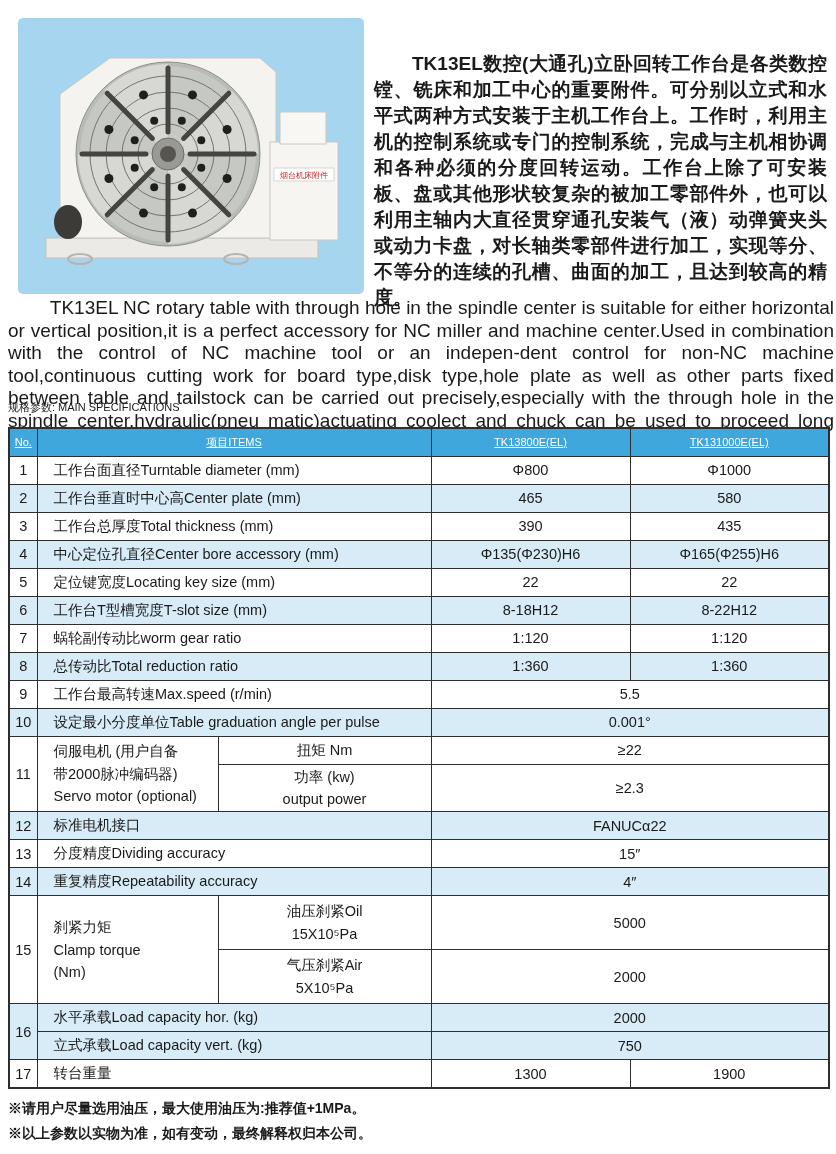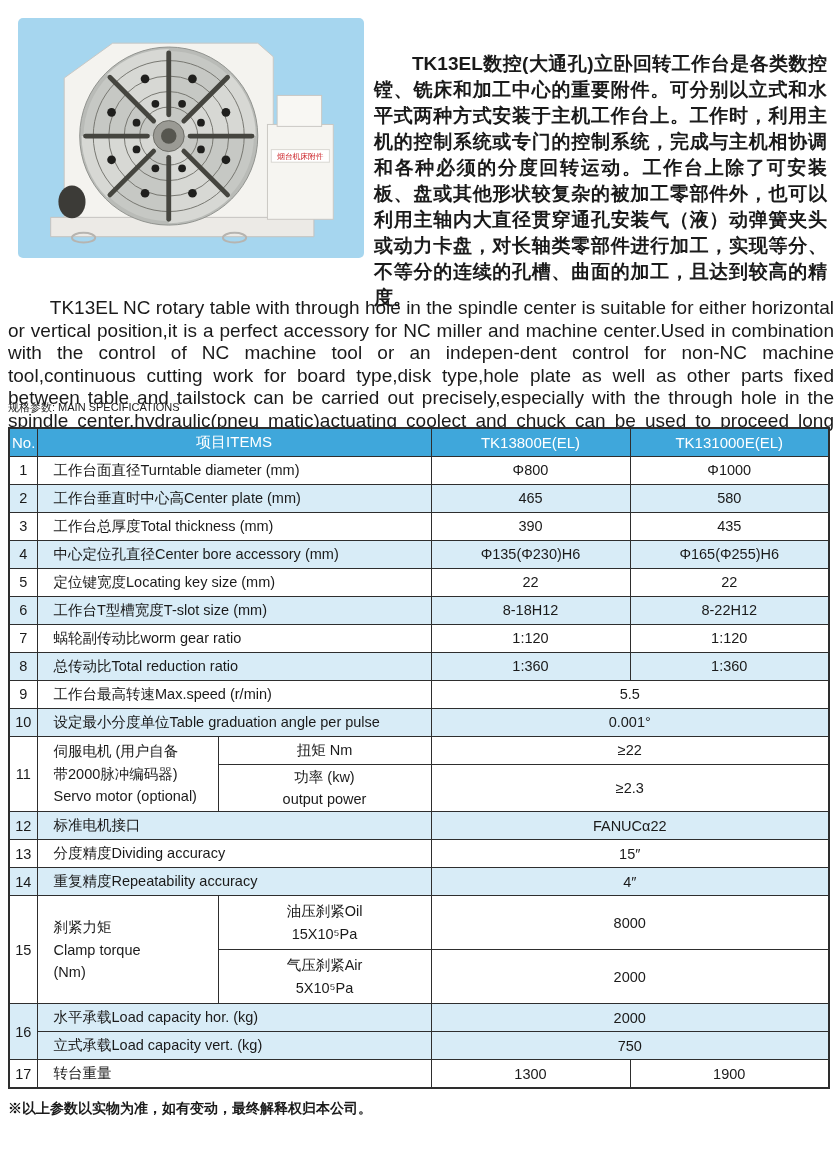--- a/index.html
+++ b/index.html
@@ -7,33 +7,33 @@
     --row-blue:#d8ecf7;
     --photo-bg:#a6d6ef;
     --label-red:#cc2127;
     --line:#2e2e2e;
     --ink:#1a1a1a;
   }
   html,body{margin:0;padding:0;background:#fff;}
   body{width:836px;height:1154px;position:relative;font-family:"Liberation Sans",sans-serif;color:var(--ink);}
   .page{position:absolute;inset:0;width:836px;height:1154px;overflow:hidden;background:#fff;}
 
-  .photo-box{position:absolute;left:18px;top:18px;width:346px;height:240px;background:var(--photo-bg);border-radius:5px;}
+  .photo-box{position:absolute;left:18px;top:18px;width:346px;height:276px;background:var(--photo-bg);border-radius:5px;}
   .photo-box svg{display:block;width:100%;height:100%;}
 
   .intro-cn{position:absolute;left:374px;top:32px;width:453px;font-size:19px;line-height:26px;font-weight:bold;text-align:justify;text-indent:2em;}
   .intro-en{position:absolute;left:8px;top:278px;width:826px;font-size:19px;line-height:22.6px;text-align:justify;text-indent:2.2em;}
   .spec-heading{position:absolute;left:8px;top:400px;font-size:11px;font-weight:normal;margin:0;}
 
   table.specs{position:absolute;left:8px;top:427px;width:822px;border-collapse:collapse;table-layout:fixed;border:2px solid var(--line);}
   table.specs td{border:1px solid var(--line);font-size:14.5px;text-align:center;vertical-align:middle;padding:1px 5px;overflow:hidden;}
   table.specs tr{height:28px;}
   table.specs tr.h52{height:40px;}
   table.specs tr.h54{height:54px;}
-  table.specs tr.head td{background:var(--header-blue);color:#fff;font-size:15px;}
+  table.specs tr.head td{background:var(--header-blue);color:#fff;font-size:11px;text-decoration:underline;}
   table.specs tr.shade td{background:var(--row-blue);}
   table.specs td.item{text-align:left;padding-left:16px;}
   table.specs td.no{padding:1px 2px;}
   table.specs td.grp{line-height:1.55;}
 
   .footnotes{position:absolute;left:8px;top:1096px;font-size:14px;line-height:25px;font-weight:bold;}
   .footnotes div{margin:0;}
 </style>
 </head>
 <body>
@@ -221,21 +221,21 @@
         <td class="no" rowspan="2">15</td>
         <td class="item grp" rowspan="2">
           <div>刹紧力矩</div>
           <div>Clamp torque</div>
           <div>(Nm)</div>
         </td>
         <td class="grp">
           <div>油压刹紧Oil</div>
           <div>15X10⁵Pa</div>
         </td>
-        <td colspan="2">8000</td>
+        <td colspan="2">5000</td>
       </tr>
       <tr class="h54">
         <td class="grp">
           <div>气压刹紧Air</div>
           <div>5X10⁵Pa</div>
         </td>
         <td colspan="2">2000</td>
       </tr>
 
       <tr class="shade">
@@ -251,16 +251,17 @@
       <tr>
         <td class="no">17</td>
         <td class="item" colspan="2">转台重量</td>
         <td>1300</td>
         <td>1900</td>
       </tr>
     </tbody>
   </table>
 
   <div class="footnotes">
+    <div>※请用户尽量选用油压，最大使用油压为:推荐值+1MPa。</div>
     <div>※以上参数以实物为准，如有变动，最终解释权归本公司。</div>
   </div>
 
 </div>
 
 </body></html>

